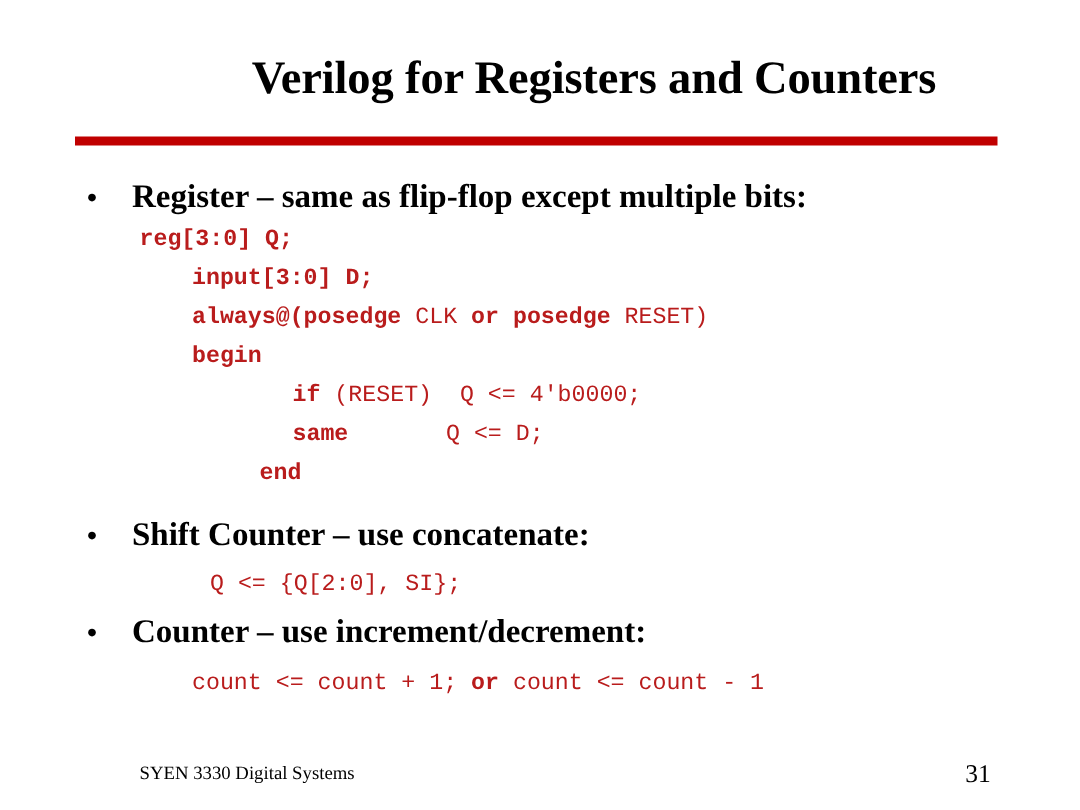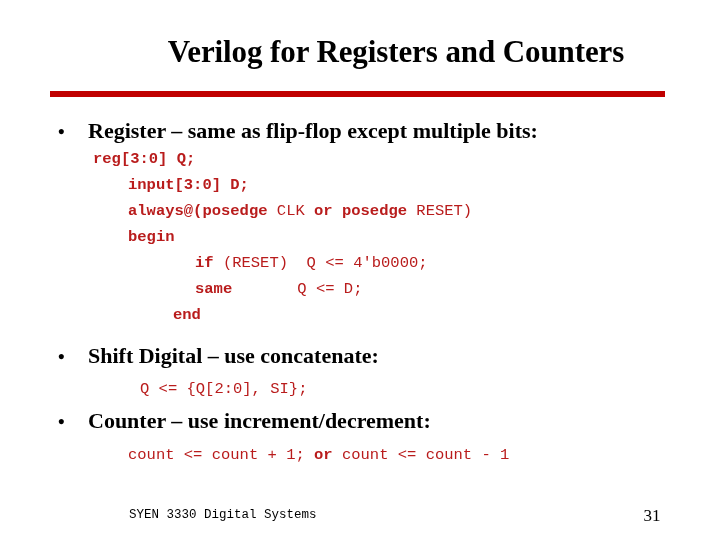--- a/index.html
+++ b/index.html
@@ -89,27 +89,26 @@
   }
   .code-line .id {
     font-weight: normal;
   }
 
   
   .footer-text {
     position: absolute;
     left: 93px;
     top: 508px;
-    font-family: Liberation Mono, monospace;
+    font-family: Liberation Serif, serif;
     font-weight: normal;
     font-size: 12.5px;
     line-height: 15px;
     white-space: nowrap;
     color: #000000;
-    margin-left: 36px;
   }
   .footer-page {
     position: absolute;
     left: 640px;
     top: 508px;
     width: 24px;
     text-align: center;
     font-family: "Liberation Serif", "DejaVu Serif", serif;
     font-weight: normal;
     font-size: 17px;
@@ -138,21 +137,21 @@
 
   <div class="code-line" style="left:128px; top:110px;"><span class="kw">begin</span></div>
 
   <div class="code-line" style="left:195px; top:136px;"><span class="kw">if</span><span class="id"> (RESET)  Q &lt;= 4'b0000;</span></div>
 
   <div class="code-line" style="left:195px; top:162px;"><span class="kw">same</span><span class="id">       Q &lt;= D;</span></div>
 
   <div class="code-line" style="left:128px; top:188px;margin-left:45px;"><span class="kw">end</span></div>
 
   <div class="bullet-line" style="top:225px;">
-    <span class="bullet-mark">•</span><span class="bullet-text">Shift Digital – use concatenate:</span>
+    <span class="bullet-mark">•</span><span class="bullet-text">Shift Counter – use concatenate:</span>
   </div>
 
   <div class="code-line" style="left:140px; top:262px;"><span class="id">Q &lt;= {Q[2:0], SI};</span></div>
 
   <div class="bullet-line" style="top:290px;">
     <span class="bullet-mark">•</span><span class="bullet-text">Counter – use increment/decrement:</span>
   </div>
 
   <div class="code-line" style="left:128px; top:328px;"><span class="id">count &lt;= count + 1;</span><span class="kw"> or </span><span class="id">count &lt;= count - 1</span></div>
 

